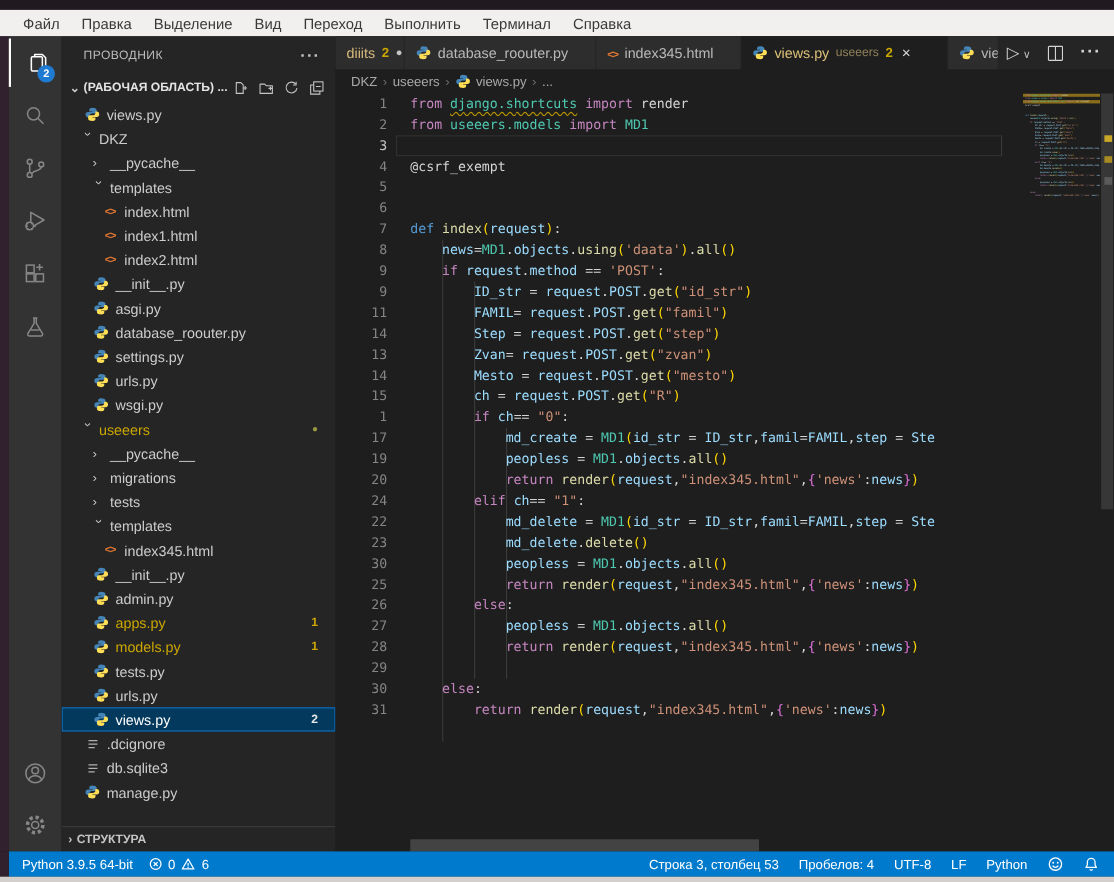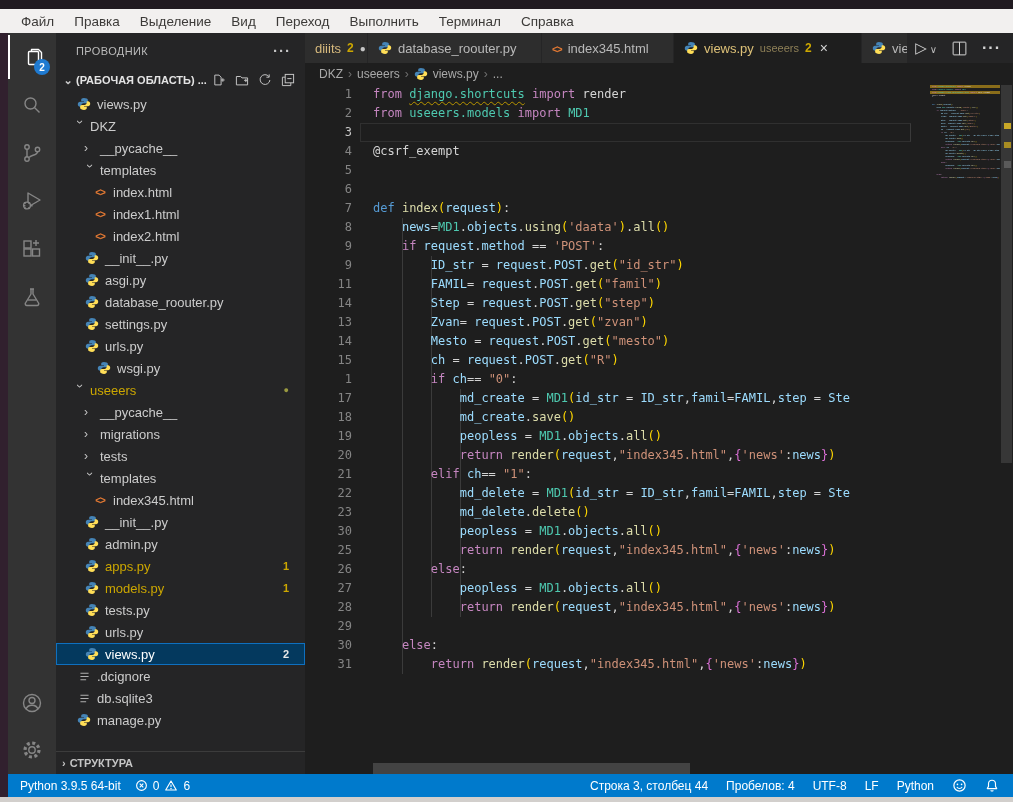--- a/index.html
+++ b/index.html
@@ -289,21 +289,21 @@
           </div>
           <div class="trow" style="padding-left: 28px;">
             <span class="t-ico">
               <svg width="14" height="14" viewBox="0 0 16 16">
                 <path fill="#4584b6" d="M7.9 1.2c-2 0-3.1.9-3.1 2.1v1.6h3.2v.5H3.4C2 5.4.9 6.4.9 8.2s1.1 2.9 2.5 2.9h1.5V9.5c0-1.4 1.2-2.5 2.6-2.5h3c1.4 0 1.9-1 1.9-2V3.3c0-1.2-2.1-2.1-4.5-2.1z"></path>
                 <path fill="#ffde57" d="M8.1 14.8c2 0 3.1-.9 3.1-2.1v-1.6H8v-.5h4.6c1.4 0 2.5-1 2.5-2.8s-1.1-2.9-2.5-2.9h-1.5v1.6c0 1.4-1.2 2.5-2.6 2.5h-3c-1.4 0-1.9 1-1.9 2v1.7c0 1.2 2.1 2.1 4.5 2.1z"></path>
               </svg>
             </span>
             <span>urls.py</span>
           </div>
-          <div class="trow" style="padding-left: 40px;">
+          <div class="trow" style="padding-left: 28px;">
             <span class="t-ico">
               <svg width="14" height="14" viewBox="0 0 16 16">
                 <path fill="#4584b6" d="M7.9 1.2c-2 0-3.1.9-3.1 2.1v1.6h3.2v.5H3.4C2 5.4.9 6.4.9 8.2s1.1 2.9 2.5 2.9h1.5V9.5c0-1.4 1.2-2.5 2.6-2.5h3c1.4 0 1.9-1 1.9-2V3.3c0-1.2-2.1-2.1-4.5-2.1z"></path>
                 <path fill="#ffde57" d="M8.1 14.8c2 0 3.1-.9 3.1-2.1v-1.6H8v-.5h4.6c1.4 0 2.5-1 2.5-2.8s-1.1-2.9-2.5-2.9h-1.5v1.6c0 1.4-1.2 2.5-2.6 2.5h-3c-1.4 0-1.9 1-1.9 2v1.7c0 1.2 2.1 2.1 4.5 2.1z"></path>
               </svg>
             </span>
             <span>wsgi.py</span>
           </div>
           <div class="trow" style="padding-left: 18px;">
             <span class="t-chev open">›</span>
@@ -571,33 +571,29 @@
             </div>
             <div class="cl">
               <span class="ln">1</span>
               <span class="ct"><span style="color: rgb(212, 212, 212);">        </span><span style="color: rgb(197, 134, 192);">if</span><span style="color: rgb(212, 212, 212);"> </span><span style="color: rgb(156, 220, 254);">ch</span><span style="color: rgb(212, 212, 212);">== </span><span style="color: rgb(206, 145, 120);">"0"</span><span style="color: rgb(212, 212, 212);">:</span></span>
             </div>
             <div class="cl">
               <span class="ln">17</span>
               <span class="ct"><span style="color: rgb(212, 212, 212);">            </span><span style="color: rgb(156, 220, 254);">md_create</span><span style="color: rgb(212, 212, 212);"> = </span><span style="color: rgb(78, 201, 176);">MD1</span><span style="color: rgb(255, 215, 0);">(</span><span style="color: rgb(156, 220, 254);">id_str</span><span style="color: rgb(212, 212, 212);"> = </span><span style="color: rgb(156, 220, 254);">ID_str</span><span style="color: rgb(212, 212, 212);">,</span><span style="color: rgb(156, 220, 254);">famil</span><span style="color: rgb(212, 212, 212);">=</span><span style="color: rgb(156, 220, 254);">FAMIL</span><span style="color: rgb(212, 212, 212);">,</span><span style="color: rgb(156, 220, 254);">step</span><span style="color: rgb(212, 212, 212);"> = </span><span style="color: rgb(156, 220, 254);">Ste</span></span>
             </div>
             <div class="cl">
-              <span class="ln">18</span>
-              <span class="ct"><span style="color: rgb(212, 212, 212);">            </span><span style="color: rgb(156, 220, 254);">md_create</span><span style="color: rgb(212, 212, 212);">.</span><span style="color: rgb(220, 220, 170);">save</span><span style="color: rgb(255, 215, 0);">()</span></span>
-            </div>
-            <div class="cl">
               <span class="ln">19</span>
               <span class="ct"><span style="color: rgb(212, 212, 212);">            </span><span style="color: rgb(156, 220, 254);">peopless</span><span style="color: rgb(212, 212, 212);"> = </span><span style="color: rgb(78, 201, 176);">MD1</span><span style="color: rgb(212, 212, 212);">.</span><span style="color: rgb(156, 220, 254);">objects</span><span style="color: rgb(212, 212, 212);">.</span><span style="color: rgb(220, 220, 170);">all</span><span style="color: rgb(255, 215, 0);">()</span></span>
             </div>
             <div class="cl">
               <span class="ln">20</span>
               <span class="ct"><span style="color: rgb(212, 212, 212);">            </span><span style="color: rgb(197, 134, 192);">return</span><span style="color: rgb(212, 212, 212);"> </span><span style="color: rgb(220, 220, 170);">render</span><span style="color: rgb(255, 215, 0);">(</span><span style="color: rgb(156, 220, 254);">request</span><span style="color: rgb(212, 212, 212);">,</span><span style="color: rgb(206, 145, 120);">"index345.html"</span><span style="color: rgb(212, 212, 212);">,</span><span style="color: rgb(218, 112, 214);">{</span><span style="color: rgb(206, 145, 120);">'news'</span><span style="color: rgb(212, 212, 212);">:</span><span style="color: rgb(156, 220, 254);">news</span><span style="color: rgb(218, 112, 214);">}</span><span style="color: rgb(255, 215, 0);">)</span></span>
             </div>
             <div class="cl">
-              <span class="ln">21</span>
+              <span class="ln">24</span>
               <span class="ct"><span style="color: rgb(212, 212, 212);">        </span><span style="color: rgb(197, 134, 192);">elif</span><span style="color: rgb(212, 212, 212);"> </span><span style="color: rgb(156, 220, 254);">ch</span><span style="color: rgb(212, 212, 212);">== </span><span style="color: rgb(206, 145, 120);">"1"</span><span style="color: rgb(212, 212, 212);">:</span></span>
             </div>
             <div class="cl">
               <span class="ln">22</span>
               <span class="ct"><span style="color: rgb(212, 212, 212);">            </span><span style="color: rgb(156, 220, 254);">md_delete</span><span style="color: rgb(212, 212, 212);"> = </span><span style="color: rgb(78, 201, 176);">MD1</span><span style="color: rgb(255, 215, 0);">(</span><span style="color: rgb(156, 220, 254);">id_str</span><span style="color: rgb(212, 212, 212);"> = </span><span style="color: rgb(156, 220, 254);">ID_str</span><span style="color: rgb(212, 212, 212);">,</span><span style="color: rgb(156, 220, 254);">famil</span><span style="color: rgb(212, 212, 212);">=</span><span style="color: rgb(156, 220, 254);">FAMIL</span><span style="color: rgb(212, 212, 212);">,</span><span style="color: rgb(156, 220, 254);">step</span><span style="color: rgb(212, 212, 212);"> = </span><span style="color: rgb(156, 220, 254);">Ste</span></span>
             </div>
             <div class="cl">
               <span class="ln">23</span>
               <span class="ct"><span style="color: rgb(212, 212, 212);">            </span><span style="color: rgb(156, 220, 254);">md_delete</span><span style="color: rgb(212, 212, 212);">.</span><span style="color: rgb(220, 220, 170);">delete</span><span style="color: rgb(255, 215, 0);">()</span></span>
             </div>
@@ -668,21 +664,21 @@
             <svg width="14" height="13" viewBox="0 0 16 16">
               <path d="M8 2.5L14.5 13.5H1.5Z" fill="none" stroke="#fff" stroke-width="1.4" stroke-linejoin="round"></path>
               <path d="M8 6.8v3" stroke="#fff" stroke-width="1.4"></path>
               <circle cx="8" cy="11.6" r="0.9" fill="#fff"></circle>
             </svg>
           </span>
         <span>6</span>
       </span>
     </div>
     <div class="sb-right">
-      <span class="sb-item">Строка 3, столбец 44</span>
+      <span class="sb-item">Строка 3, столбец 53</span>
       <span class="sb-item">Пробелов: 4</span>
       <span class="sb-item">UTF-8</span>
       <span class="sb-item">LF</span>
       <span class="sb-item">Python</span>
       <span class="sb-item">
           <svg width="15" height="15" viewBox="0 0 16 16">
             <circle cx="8" cy="8" r="6" fill="none" stroke="#fff" stroke-width="1.3"></circle>
             <circle cx="5.8" cy="6.7" r="0.9" fill="#fff"></circle>
             <circle cx="10.2" cy="6.7" r="0.9" fill="#fff"></circle>
             <path d="M5.2 9.6c.7 1 1.7 1.6 2.8 1.6s2.1-.6 2.8-1.6" fill="none" stroke="#fff" stroke-width="1.2"></path>

